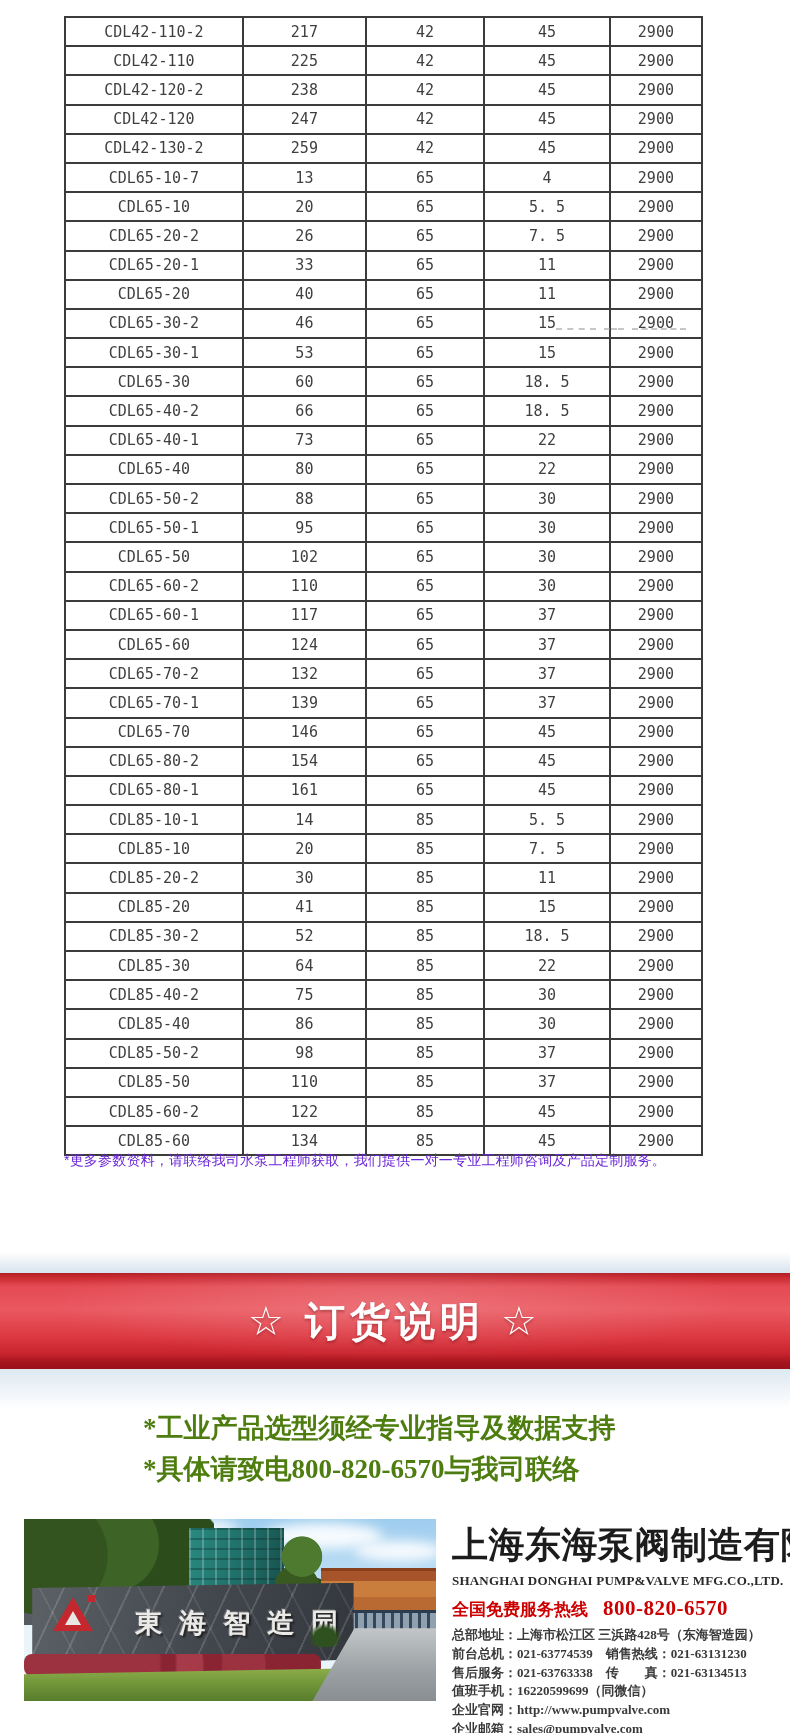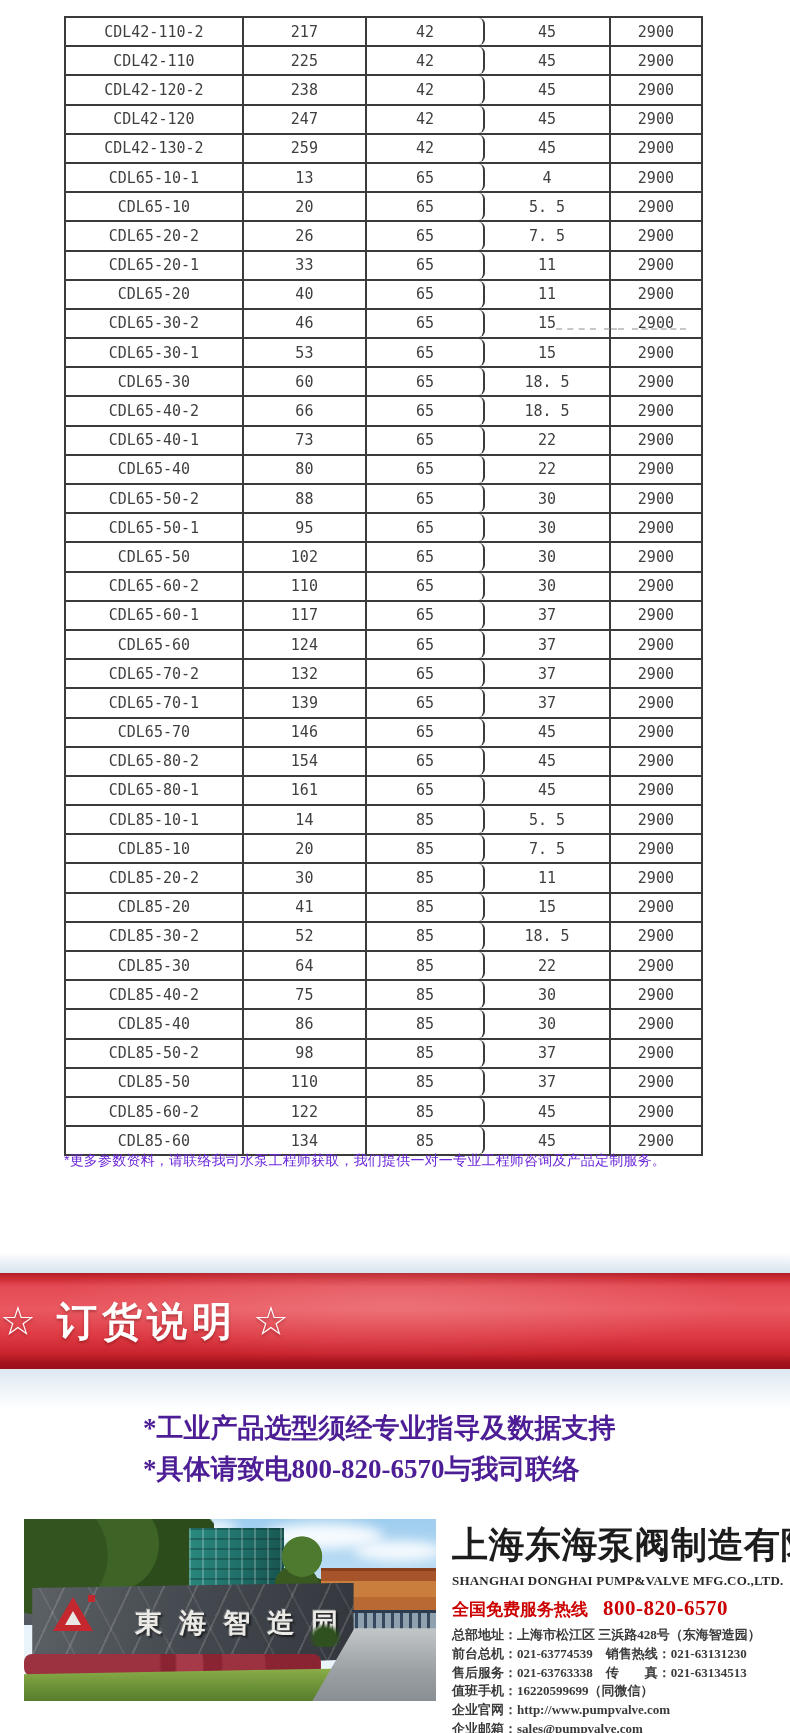--- a/index.html
+++ b/index.html
@@ -6,45 +6,45 @@
   .page{position:relative;width:790px;height:1733px;margin:16px auto;background:#ffffff;overflow:hidden;
         font-family:"Liberation Sans","DejaVu Sans",sans-serif;}
 
   
   .spec-table{position:absolute;left:64px;top:0;width:639px;border:2px solid #3b3b3b;box-sizing:border-box;background:#fff;}
   .trow{display:flex;border-bottom:2px solid #3b3b3b;height:27.2px;}
   .trow:last-child{border-bottom:none;}
   .tcell{box-sizing:border-box;border-right:2px solid #3b3b3b;display:flex;align-items:center;justify-content:center;
          font-family:"DejaVu Sans Mono","Liberation Mono",monospace;font-size:15px;color:#3f3f3f;white-space:nowrap;overflow:hidden;}
   .tcell:last-child{border-right:none;}
-  .c0{width:28.0%;} .c1{width:19.4%;} .c2{width:18.6%;border-radius:6px;} .c3{width:19.8%;} .c4{width:14.2%;}
+  .c0{width:28.0%;} .c1{width:19.4%;} .c2{width:18.6%;} .c3{width:19.8%;} .c4{width:14.2%;}
 
   
   .watermark{position:absolute;left:556px;top:312px;width:130px;display:flex;gap:8px;opacity:.55;}
   .watermark span{border-top:2px dashed #9a9a9a;height:0;}
   .wd1{width:40px;} .wd2{width:20px;} .wd3{width:54px;}
 
   
   .note{position:absolute;left:64px;top:1136px;width:640px;font-size:14px;color:#6d28d9;letter-spacing:.2px;}
 
   
   .band-above{position:absolute;left:0;top:1236px;width:790px;height:21px;
               background:linear-gradient(180deg,rgba(220,230,240,0) 0%,#d7e3ee 100%);}
   .banner{position:absolute;left:0;top:1257px;width:790px;height:96px;
           background:
             radial-gradient(ellipse at 50% 30%,rgba(255,255,255,.16),rgba(255,255,255,0) 62%),
             linear-gradient(180deg,#b01e27 0%,#c8272f 4%,#e44a53 14%,#ea5860 38%,#dd3942 66%,#c9242e 84%,#a5141d 93%,#99101a 100%);
-          display:flex;align-items:center;justify-content:flex-start;}
+          display:flex;align-items:center;justify-content:center;}
   .banner-title{color:#ffffff;font-size:40px;font-weight:bold;letter-spacing:5px;
                 text-shadow:0 2px 3px rgba(80,0,0,.35);font-family:"Liberation Sans","DejaVu Sans",sans-serif;}
   .band-below{position:absolute;left:0;top:1353px;width:790px;height:40px;
               background:linear-gradient(180deg,#dde8f1 0%,rgba(255,255,255,0) 100%);}
 
   
-  .slogans{position:absolute;left:143px;top:1392px;color:#4c1d95;font-weight:bold;
+  .slogans{position:absolute;left:143px;top:1392px;color:#4d7c0f;font-weight:bold;
            font-family:"Liberation Serif","DejaVu Serif",serif;}
   .slogan-line{font-size:27px;line-height:41px;white-space:nowrap;}
 
   
   .company{position:absolute;left:0;top:1503px;width:790px;height:190px;}
 
   
   .photo{position:absolute;left:24px;top:0;width:412px;height:182px;overflow:hidden;background:#bcdcf2;}
   .sky{position:absolute;inset:0;background:linear-gradient(180deg,#9ecdef 0%,#c3e1f6 38%,#e9f4fb 60%);}
   .cloud{position:absolute;background:rgba(255,255,255,.9);border-radius:50%;filter:blur(6px);}
@@ -154,21 +154,21 @@
           <div class="tcell c4">2900</div>
         </div>
         <div class="trow">
           <div class="tcell c0">CDL42-130-2</div>
           <div class="tcell c1">259</div>
           <div class="tcell c2">42</div>
           <div class="tcell c3">45</div>
           <div class="tcell c4">2900</div>
         </div>
         <div class="trow">
-          <div class="tcell c0">CDL65-10-1</div>
+          <div class="tcell c0">CDL65-10-7</div>
           <div class="tcell c1">13</div>
           <div class="tcell c2">65</div>
           <div class="tcell c3">4</div>
           <div class="tcell c4">2900</div>
         </div>
         <div class="trow">
           <div class="tcell c0">CDL65-10</div>
           <div class="tcell c1">20</div>
           <div class="tcell c2">65</div>
           <div class="tcell c3">5. 5</div>

